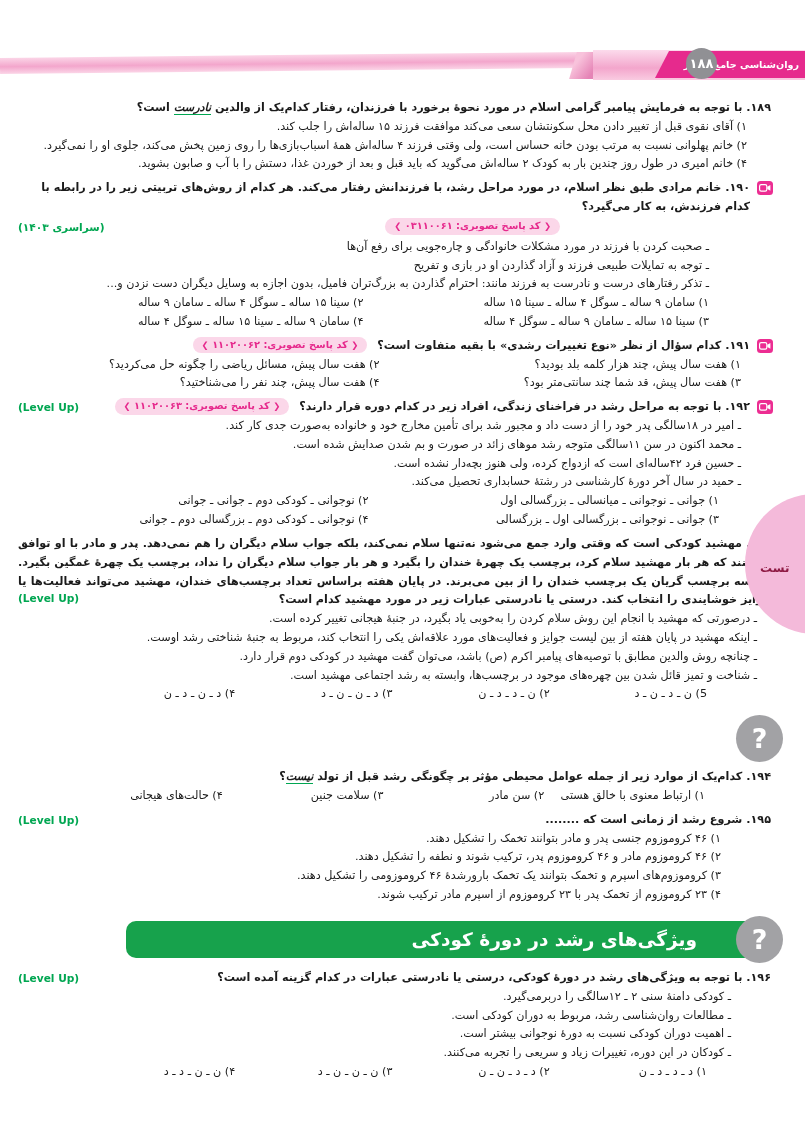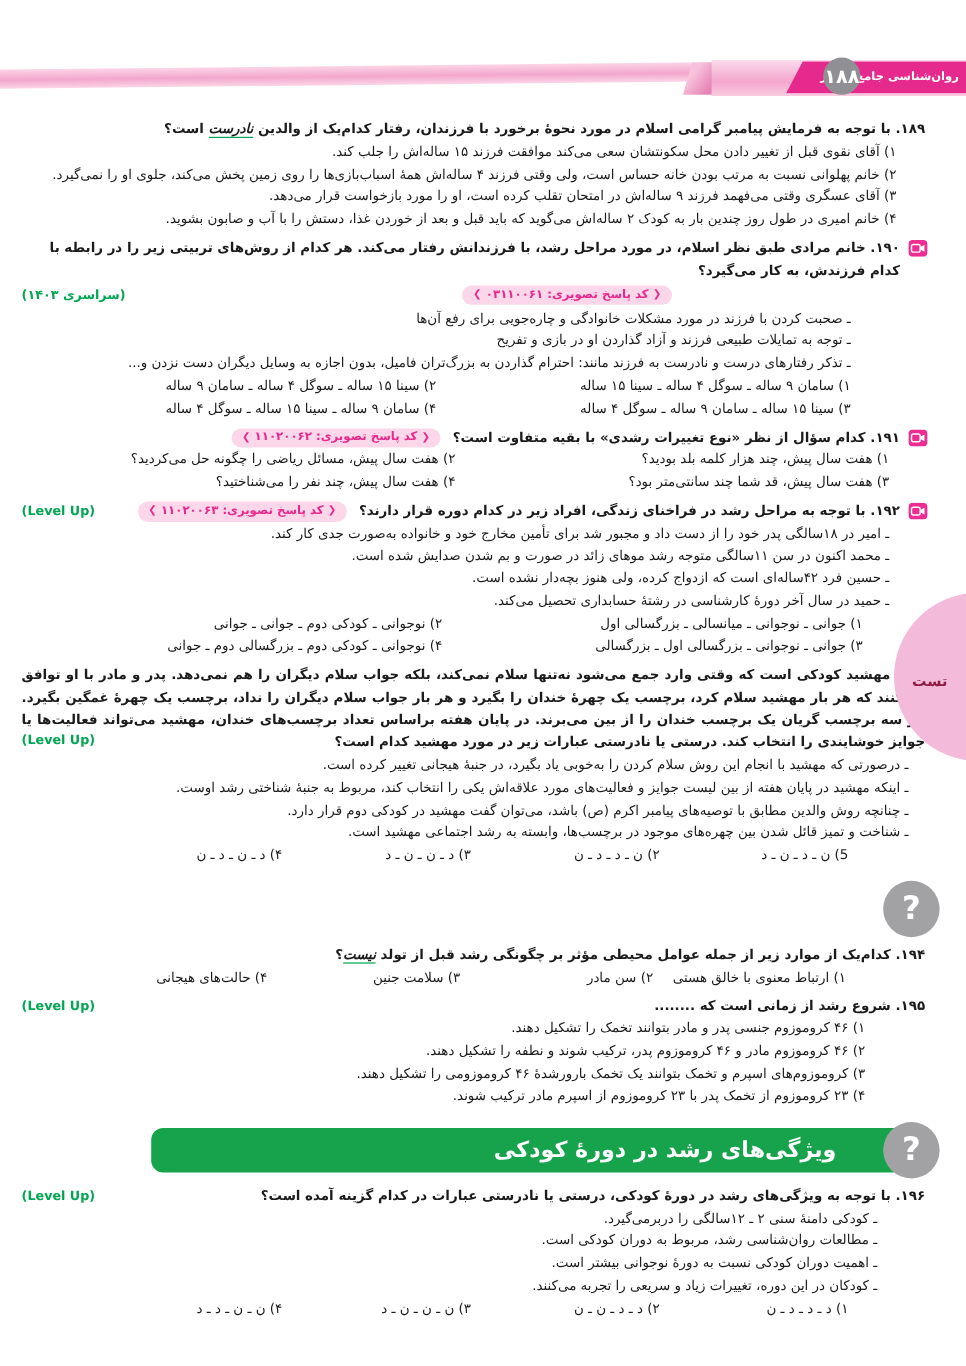--- a/index.html
+++ b/index.html
@@ -15,21 +15,21 @@
   .ribbon-right{position:absolute;top:50px;right:0;width:212px;height:30px;
     background:linear-gradient(180deg,#fcdbec 0%,#f3a6cc 60%,#f9cbe1 100%);}
   .ribbon-fold{position:absolute;top:52px;right:206px;width:26px;height:27px;
     background:linear-gradient(115deg,#f8c2db 20%,#e584b6 80%);transform:skewX(-16deg);}
   .hdr-bar{position:absolute;top:51px;right:0;width:150px;height:27px;background:#e62a8d;z-index:2;
     clip-path:polygon(14px 0,100% 0,100% 100%,0 100%);
     display:flex;align-items:center;justify-content:flex-start;direction:rtl;padding-right:6px;box-sizing:border-box;}
   .hdr-title{color:#fff;font-weight:bold;font-size:9.6px;letter-spacing:-0.2px;white-space:nowrap;}
   .hdr-circle{position:absolute;top:48px;right:88px;width:31px;height:31px;border-radius:50%;
     background:#909094;z-index:3;display:flex;align-items:center;justify-content:center;
-    color:#fff;font-weight:bold;font-size:16px;}
+    color:#fff;font-weight:bold;font-size:13px;}
   
   .content{position:relative;direction:rtl;padding:2px 34px 0 18px;font-size:11.2px;line-height:1.68;}
   .q{position:relative;margin-top:5px;}
   .q-head{position:relative;font-weight:bold;}
   .q-head.justify{text-align:justify;}
   .has-icon{padding-right:21px;}
   .video-icon{position:absolute;right:-2px;top:2px;width:16px;height:14px;}
   .ul-green{border-bottom:1.6px solid #00a651;font-style:italic;}
   .stmt{font-weight:normal;}
   .opt{font-weight:normal;}
@@ -84,21 +84,20 @@
     <span class="side-tab-label">تست</span>
   </div>
 
   <div class="content">
 
     <div class="q">
       <div class="q-head"><span>۱۸۹. با توجه به فرمایش پیامبر گرامی اسلام در مورد نحوهٔ برخورد با فرزندان، رفتار کدام‌یک از والدین </span><span class="ul-green">نادرست</span><span> است؟</span></div>
       <div class="opt-stack">
         <div class="opt">۱) آقای نقوی قبل از تغییر دادن محل سکونتشان سعی می‌کند موافقت فرزند ۱۵ ساله‌اش را جلب کند.</div>
         <div class="opt">۲) خانم پهلوانی نسبت به مرتب بودن خانه حساس است، ولی وقتی فرزند ۴ ساله‌اش همهٔ اسباب‌بازی‌ها را روی زمین پخش می‌کند، جلوی او را نمی‌گیرد.</div>
-        <div class="opt">۳) آقای عسگری وقتی می‌فهمد فرزند ۹ ساله‌اش در امتحان تقلب کرده است، او را مورد بازخواست قرار می‌دهد.</div>
         <div class="opt">۴) خانم امیری در طول روز چندین بار به کودک ۲ ساله‌اش می‌گوید که باید قبل و بعد از خوردن غذا، دستش را با آب و صابون بشوید.</div>
       </div>
     </div>
 
     <div class="q">
       <div class="q-head has-icon">
         <svg class="video-icon" viewBox="0 0 16 14">
             <rect width="16" height="14" rx="3.5" fill="#ec2d92"></rect>
             <rect x="2.6" y="3.7" width="7.2" height="6.4" rx="1.6" fill="none" stroke="#fff" stroke-width="1.2"></rect>
             <path d="M10.3 5.7 L13.4 4.1 V9.7 L10.3 8.1 Z" fill="#fff"></path>

